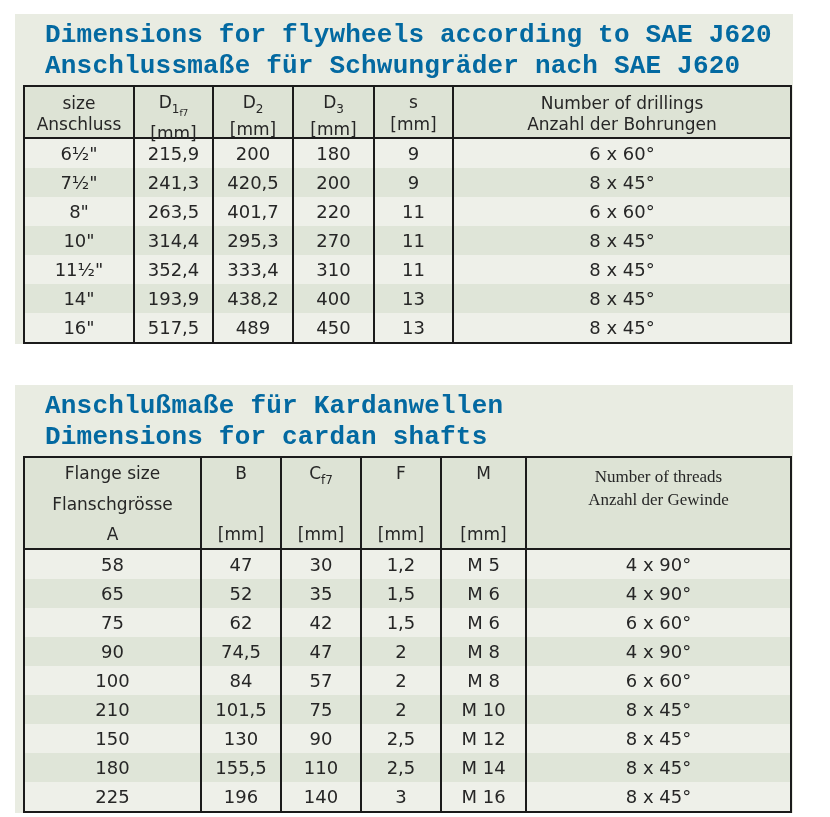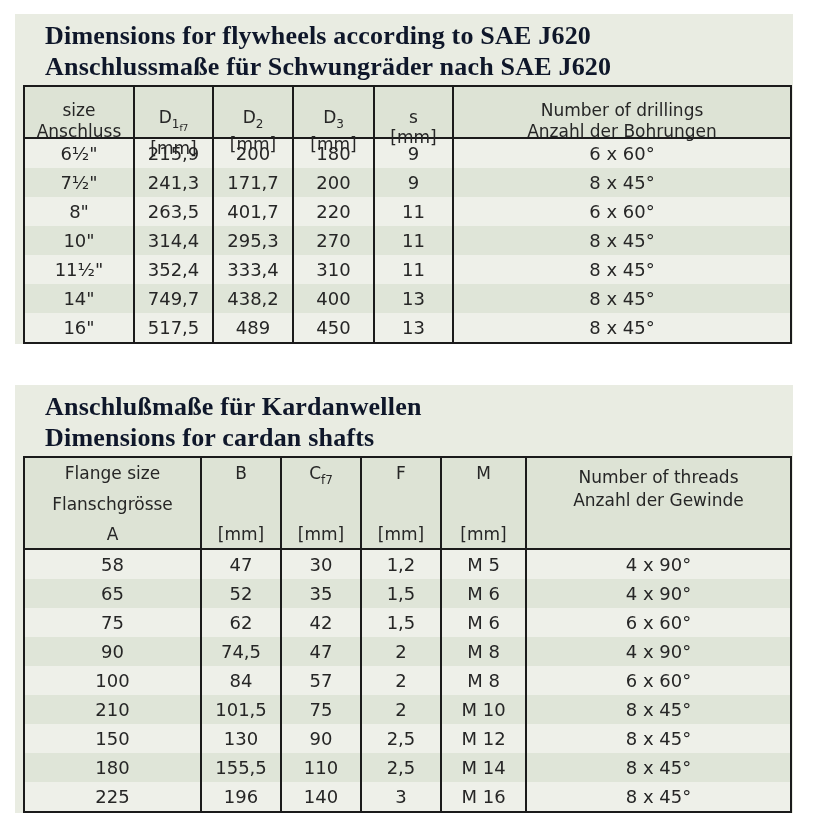--- a/index.html
+++ b/index.html
@@ -1,38 +1,38 @@
 <!DOCTYPE html>
 <html><head>
 <meta charset="utf-8">
 <style>
   html,body { margin:0; padding:0; background:#ffffff; }
   body { width:830px; height:817px; font-family:"DejaVu Sans", sans-serif; color:#262626; }
   .page { padding:14px 37px 0 15px; box-sizing:border-box; }
   .panel { background:#e9ece2; }
   .panel-flywheel { margin-bottom:41px; }
-  .panel-title { padding:6px 0 3px 30px; font-family:Liberation Serif, serif;
-                 font-weight:bold; font-size:26px; line-height:31px; color:#0f172a; letter-spacing:.2px; }
+  .panel-title { padding:6px 0 3px 30px; font-family:Liberation Mono, monospace;
+                 font-weight:bold; font-size:26px; line-height:31px; color:#0369a1; letter-spacing:.2px; }
   .title-line { white-space:nowrap; }
 
   table { border-collapse:collapse; table-layout:fixed; margin-left:8px;
           border:2px solid #1b1b1b; }
   th, td { border-left:2px solid #1b1b1b; padding:0; }
   th:first-child, td:first-child { border-left:none; }
   thead th { border-bottom:2px solid #1b1b1b; background:#dde3d5; font-weight:normal; }
   tbody tr:nth-child(odd)  { background:#eef0e9; }
   tbody tr:nth-child(even) { background:#dfe5d8; }
   td { height:29px; text-align:center; font-size:18px; vertical-align:middle; }
 
   .thwrap { display:flex; flex-direction:column; align-items:center;
             box-sizing:border-box; font-size:17px; line-height:20px; }
-  .t1 .thwrap { height:50px; justify-content:space-between; padding:20px 0 3px; }
+  .t1 .thwrap { height:50px; justify-content:space-between; padding:5px 0 3px; }
   .t2 .thwrap { height:90px; justify-content:space-between; padding:5px 0 4px; }
   .thwrap.centered { justify-content:center; gap:1px; }
-  .t2 .thwrap.toprows { justify-content:flex-start; gap:3px; padding-top:9px; }
+  .t2 .thwrap.toprows { justify-content:flex-start; gap:3px; padding-top:9px;font-family:Liberation Serif, serif; }
   .symline { white-space:nowrap;text-align:right; }
   sub.s1 { font-size:12px; vertical-align:-5px; }
   sub.s2 { font-size:9px;  vertical-align:-8px; }
   .unit { white-space:nowrap; }
 </style>
 </head>
 <body>
 
 <div class="page">
 
@@ -95,21 +95,21 @@
             <td>6½"</td>
             <td>215,9</td>
             <td>200</td>
             <td>180</td>
             <td>9</td>
             <td>6 x 60°</td>
           </tr>
           <tr>
             <td>7½"</td>
             <td>241,3</td>
-            <td>171,7</td>
+            <td>420,5</td>
             <td>200</td>
             <td>9</td>
             <td>8 x 45°</td>
           </tr>
           <tr>
             <td>8"</td>
             <td>263,5</td>
             <td>401,7</td>
             <td>220</td>
             <td>11</td>
@@ -126,21 +126,21 @@
           <tr>
             <td>11½"</td>
             <td>352,4</td>
             <td>333,4</td>
             <td>310</td>
             <td>11</td>
             <td>8 x 45°</td>
           </tr>
           <tr>
             <td>14"</td>
-            <td>749,7</td>
+            <td>193,9</td>
             <td>438,2</td>
             <td>400</td>
             <td>13</td>
             <td>8 x 45°</td>
           </tr>
           <tr>
             <td>16"</td>
             <td>517,5</td>
             <td>489</td>
             <td>450</td>

